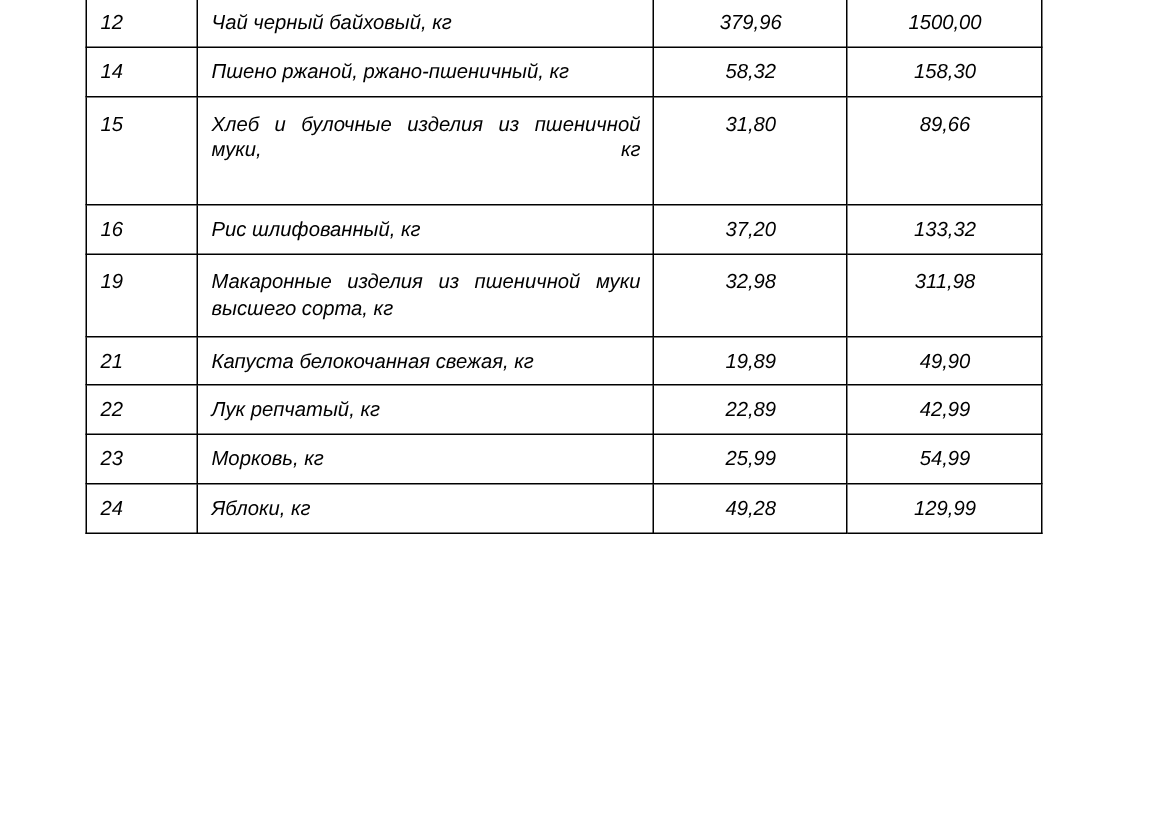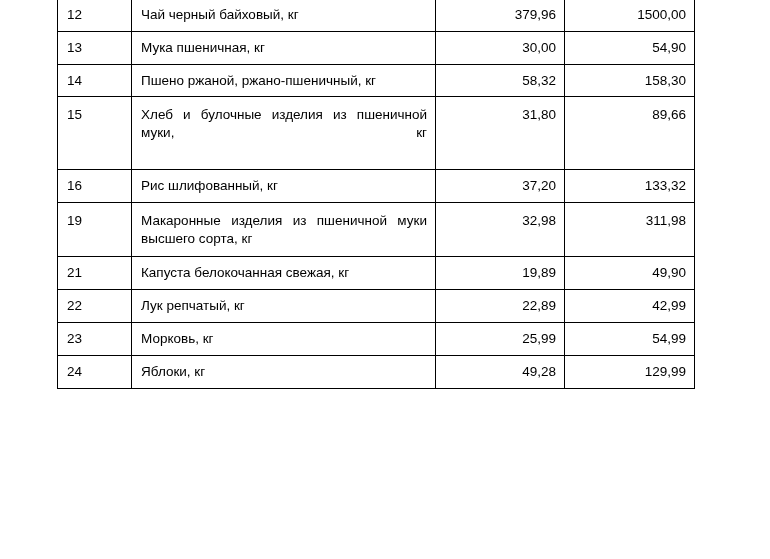--- a/index.html
+++ b/index.html
@@ -27,20 +27,21 @@
     border-collapse: collapse;
     table-layout: fixed;
     width: 637px;
     font-size: 13.5px;
   }
   table.price-table td {
     border: 1px solid #000000;
     vertical-align: top;
     padding: 7px 8px 7px 9px;
     line-height: 1.32;
+    font-style: italic;
   }
   col.c-num    { width: 74px; }
   col.c-name   { width: 304px; }
   col.c-price1 { width: 129px; }
   col.c-price2 { width: 130px; }
 
   td.num {
     text-align: left;
     padding-left: 9px;
   }
@@ -56,21 +57,21 @@
   td.name.justify span.txt {
     text-align: justify;
   }
   
   td.name.justify span.txt::after {
     content: "";
     display: inline-block;
     width: 100%;
   }
   td.price {
-    text-align: right;
+    text-align: center;
     padding-left: 10px;
   }
   tr.tall td { padding-top: 9px; padding-bottom: 9px; }
 </style>
 </head>
 <body>
 
 <div class="page">
   <table class="price-table">
     <colgroup>
@@ -80,28 +81,20 @@
       <col class="c-price2">
     </colgroup>
     <tbody>
       <tr>
         <td class="num">12</td>
         <td class="name">
             <span class="txt">Чай черный байховый, кг</span>
           </td>
         <td class="price">379,96</td>
         <td class="price">1500,00</td>
-      </tr>
-      <tr>
-        <td class="num">13</td>
-        <td class="name">
-            <span class="txt">Мука пшеничная, кг</span>
-          </td>
-        <td class="price">30,00</td>
-        <td class="price">54,90</td>
       </tr>
       <tr>
         <td class="num">14</td>
         <td class="name">
             <span class="txt">Пшено ржаной, ржано-пшеничный, кг</span>
           </td>
         <td class="price">58,32</td>
         <td class="price">158,30</td>
       </tr>
       <tr class="tall">

